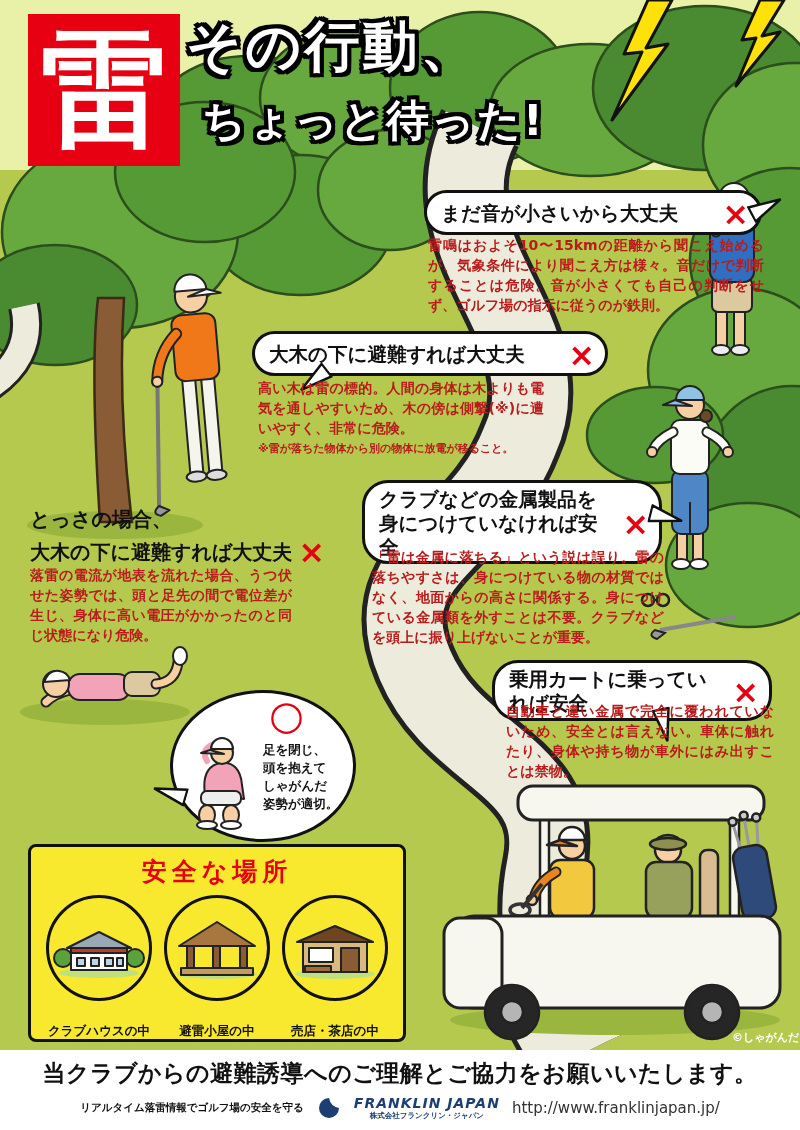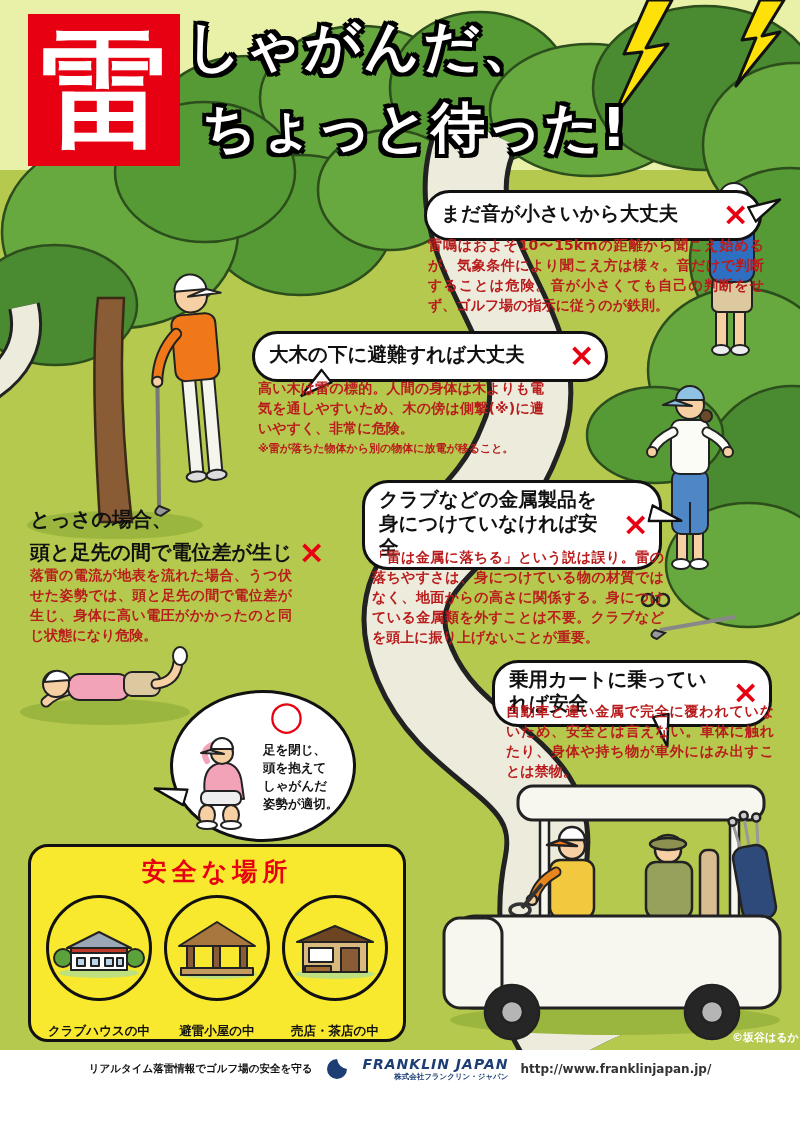--- a/index.html
+++ b/index.html
@@ -7,25 +7,25 @@
   .poster{position:relative;width:800px;height:1130px;margin:0 auto;background:#b5c94e;overflow:hidden;font-weight:700;color:#111}
   .scene{position:absolute;left:0;top:0}
 
   
   #titleKanji{position:absolute;left:28px;top:14px;width:152px;height:152px;background:#e60012;color:#fff;
     font-size:126px;line-height:152px;text-align:center}
   #titleLines{position:absolute;left:186px;top:10px;color:#fff}
   .outline{text-shadow:-4px -4px 0 #000,4px -4px 0 #000,-4px 4px 0 #000,4px 4px 0 #000,
     -4px 0 0 #000,4px 0 0 #000,0 -4px 0 #000,0 4px 0 #000,-2px 4px 0 #000,2px -4px 0 #000}
   #titleLines .t1{font-size:55px;letter-spacing:3px}
-  #titleLines .t2{font-size:54px;margin:8px 0 0 16px;letter-spacing:2px}
+  #titleLines .t2{font-size:43px;margin:8px 0 0 16px;letter-spacing:2px}
 
   
   .bubble{position:absolute;background:#fff;border:3px solid #111;border-radius:26px;
-    display:flex;align-items:center;justify-content:space-between;padding:5px 10px 8px 14px;gap:6px}
+    display:flex;align-items:center;justify-content:space-between;padding:5px 10px 2px 14px;gap:6px}
   .bubble .bh{font-size:19.5px;line-height:1.22;white-space:pre-line}
   .xmark{color:#e60012;font-size:32px;line-height:1;flex:0 0 auto}
   .tail{position:absolute}
   .tail polygon{fill:#fff;stroke:#111;stroke-width:2.5;stroke-linejoin:round}
   .tail.tr1{right:-24px;top:2px;transform:rotate(-28deg)}
   .tail.tl1{left:42px;bottom:-19px;transform:rotate(142deg)}
   .tail.tr2{right:-24px;top:22px;transform:rotate(14deg)}
   .tail.td1{left:152px;bottom:-19px;transform:rotate(78deg)}
   .tail.tl2{left:-20px;bottom:34px;transform:rotate(196deg)}
 
@@ -39,37 +39,37 @@
 
   
   #b-correct{position:absolute;left:170px;top:690px;width:186px;height:152px;background:#fff;
     border:3px solid #111;border-radius:50%}
   #b-correct .ring{position:absolute;left:96px;top:2px;color:#e60012;font-size:40px;line-height:1}
   #b-correct .ctext{position:absolute;left:90px;top:48px;width:88px;font-size:12.5px;line-height:1.45;white-space:pre-line}
   #b-correct .crouch{position:absolute;left:12px;top:42px}
 
   
   #safebox{position:absolute;left:28px;top:844px;width:378px;height:198px;background:#f8e82e;
-    border:3px solid #111;border-radius:20px;text-align:center}
+    border:3px solid #111;border-radius:8px;text-align:center}
   #safebox .sb-title{margin-top:8px;font-size:25px;color:#e60012;letter-spacing:5px}
   .sb-row{display:flex;justify-content:space-between;padding:7px 12px 0}
   .sb-item{width:112px}
   .sb-circle{width:106px;height:106px;border:3px solid #111;border-radius:50%;background:#f8e82e;
     margin:0 auto;display:flex;align-items:center;justify-content:center}
   .sb-label{font-size:12.5px;margin-top:22px}
 
   
   #bottom{position:absolute;left:0;top:1050px;width:800px;height:80px;background:#fff}
   #notice{margin-top:8px;text-align:center;font-size:23px;letter-spacing:0.5px}
   #footrow{display:flex;justify-content:center;align-items:center;gap:12px;margin-top:6px}
   .tagline{font-size:10.5px}
-  .brandcol{display:flex;flex-direction:column;line-height:1.1;text-align:right}
+  .brandcol{display:flex;flex-direction:column;line-height:1.1;text-align:center}
   .brand{font-size:14px;font-style:italic;color:#1c3e73;letter-spacing:1px}
   .company{font-size:7.5px;color:#1c3e73}
-  .url{font-size:12px;color:#333;font-weight:700}
+  .url{font-size:15px;color:#333;font-weight:400}
   #credit{position:absolute;left:732px;top:1030px;color:#fff;font-size:11px}
 </style>
 </head>
 <body>
 
 <div class="poster">
 
   <svg class="scene" width="800" height="1050" viewBox="0 0 800 1050">
     <rect x="0" y="0" width="800" height="1050" fill="#b5c94e"></rect>
     <rect x="0" y="0" width="800" height="170" fill="#e9f0a8"></rect>
@@ -228,21 +228,21 @@
       <circle cx="512" cy="1012" r="11" fill="#b5b5b5"></circle>
       <circle cx="712" cy="1012" r="27" fill="#262626"></circle>
       <circle cx="712" cy="1012" r="11" fill="#b5b5b5"></circle>
     </g>
   </svg>
 
   <div id="titleKanji">
     <span>雷</span>
   </div>
   <div id="titleLines">
-    <div class="t1 outline">しゃがんだ、</div>
+    <div class="t1 outline">その行動、</div>
     <div class="t2 outline">ちょっと待った!</div>
   </div>
 
   <div class="bubble" style="left:424px;top:190px;width:338px">
     <svg class="tail tr1" width="34" height="24" viewBox="0 0 34 24">
         <polygon points="1,4 33,12 1,20"></polygon>
       </svg>
     <span class="bh">まだ音が小さいから大丈夫</span>
     <span class="xmark">×</span>
   </div>
@@ -263,21 +263,21 @@
         <polygon points="1,4 33,12 1,20"></polygon>
       </svg>
     <span class="bh">クラブなどの金属製品を
 身につけていなければ安全</span>
     <span class="xmark">×</span>
   </div>
   <div class="btext" style="left:372px;top:548px;width:292px">「雷は金属に落ちる」という説は誤り。雷の落ちやすさは、身につけている物の材質ではなく、地面からの高さに関係する。身につけている金属類を外すことは不要。クラブなどを頭上に振り上げないことが重要。</div>
 
   <div id="h-prone">
     <span class="bh">とっさの場合、
-頭と足先の間で電位差が生じ</span><span class="xmark">×</span>
+大木の下に避難すれば大丈夫</span><span class="xmark">×</span>
   </div>
   <div class="btext" style="left:30px;top:566px;width:262px">落雷の電流が地表を流れた場合、うつ伏せた姿勢では、頭と足先の間で電位差が生じ、身体に高い電圧がかかったのと同じ状態になり危険。</div>
 
   <div id="b-correct">
     <svg class="tail tl2" width="34" height="24" viewBox="0 0 34 24">
         <polygon points="1,4 33,12 1,20"></polygon>
       </svg>
     <span class="ring">○</span>
     <svg class="crouch" width="70" height="95" viewBox="0 0 70 95">
       <g stroke="#222" stroke-width="2" stroke-linejoin="round">
@@ -356,23 +356,24 @@
               <rect x="52" y="32" width="18" height="24" fill="#8a5c36"></rect>
               <rect x="16" y="50" width="26" height="6" fill="#a06b35"></rect>
             </g>
           </svg>
         </div>
         <div class="sb-label">売店・茶店の中</div>
       </div>
     </div>
   </div>
 
-  <div id="credit">©坂谷はるか</div>
+  <div id="credit">©しゃがんだ</div>
 
   <div id="bottom">
+    <div id="notice">当クラブからの避難誘導へのご理解とご協力をお願いいたします。</div>
     <div id="footrow">
       <span class="tagline">リアルタイム落雷情報でゴルフ場の安全を守る</span>
       <svg width="26" height="26" viewBox="0 0 26 26">
         <path d="M23,13 A10,10 0 1 1 13,3 A12.5,12.5 0 0 0 23,13 Z" fill="#1c3e73"></path>
       </svg>
       <span class="brandcol">
         <span class="brand">FRANKLIN JAPAN</span>
         <span class="company">株式会社フランクリン・ジャパン</span>
       </span>
       <span class="url">http://www.franklinjapan.jp/</span>

